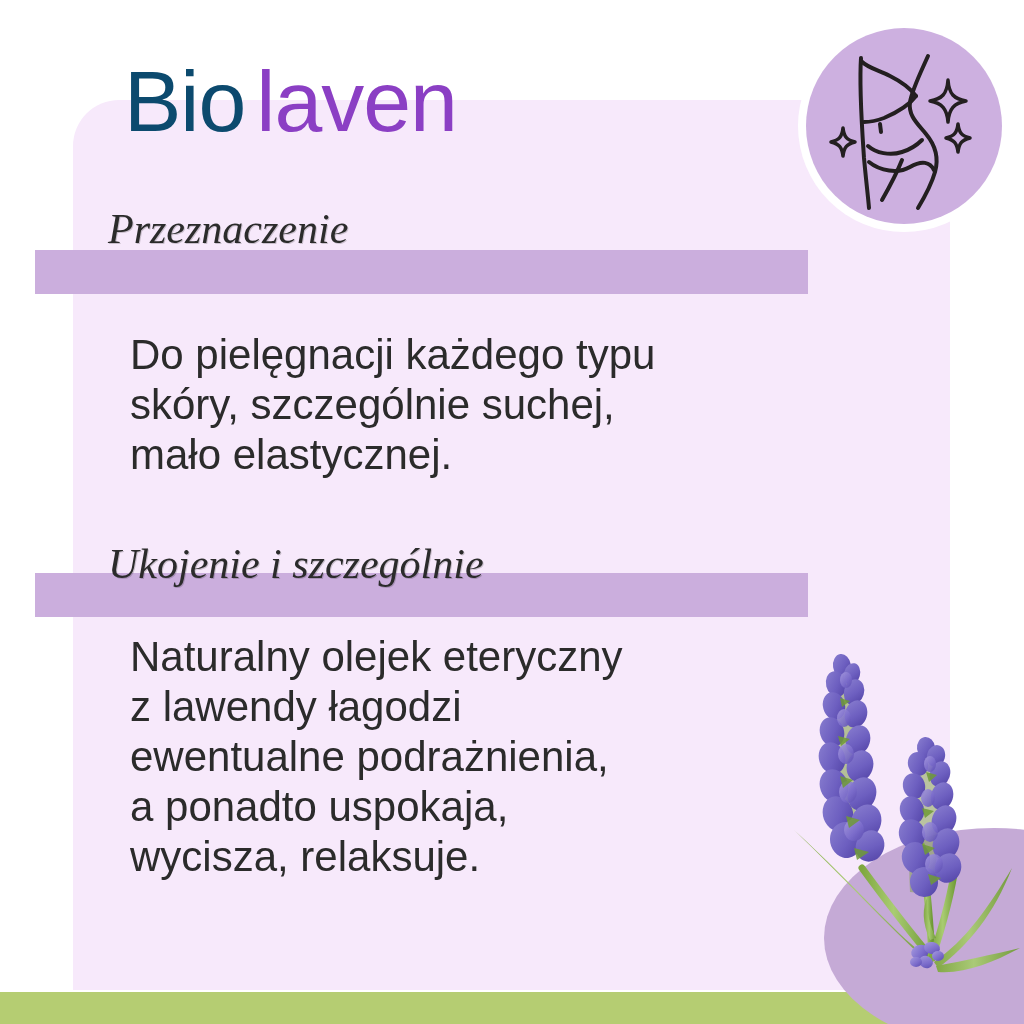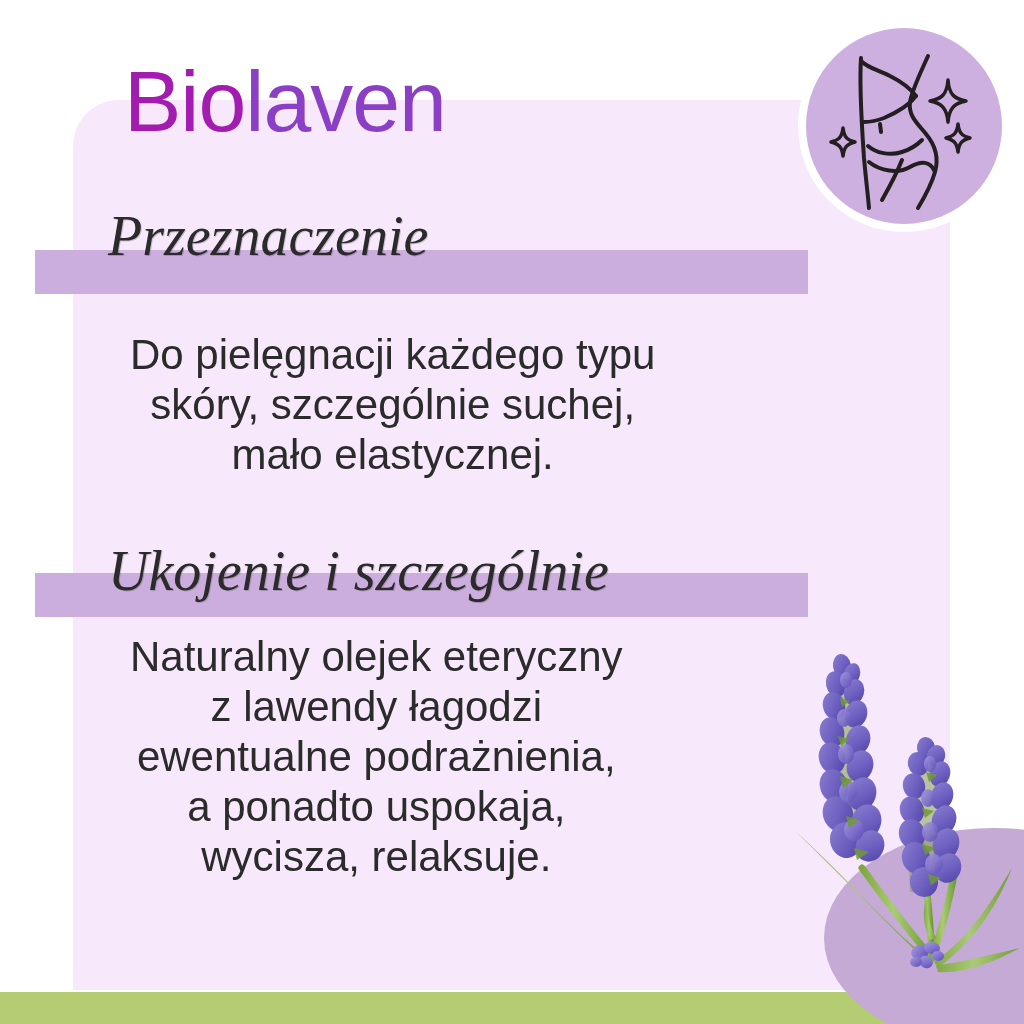--- a/index.html
+++ b/index.html
@@ -28,22 +28,22 @@
   .logo {
     position:absolute;
     left:124px; top:58px;
     z-index:6;
     font-family:"Liberation Sans", sans-serif;
     font-size:86px;
     line-height:1;
     letter-spacing:-1px;
     white-space:nowrap;
   }
-  .logo .bio { color:#a21caf; font-weight:400; }
-  .logo .laven { color:#8b3fc4; font-weight:400; }
+  .logo .bio { color:#0c4a6e; font-weight:400; }
+  .logo .laven { color:#8b3fc4; font-weight:400;margin-left:11px; }
 
   
   .badge-ring {
     position:absolute;
     left:798px; top:20px;
     width:212px; height:212px;
     border-radius:50%;
     background:#ffffff;
     z-index:4;
   }
@@ -70,41 +70,40 @@
   .hbar.bar2 { top:573px; }
 
   
   .heading {
     position:absolute;
     left:108px;
     z-index:3;
     font-family:"Liberation Serif", serif;
     font-style:italic;
     font-weight:400;
-    font-size:56px;
+    font-size:42px;
     line-height:1;
     color:#2b2b2b;
     white-space:nowrap;
     text-shadow:1px 1px 0 rgba(0,0,0,0.18);
   }
   .heading.h1 { top:208px; }
   .heading.h2 { top:543px; }
 
   
   .para {
     position:absolute;
     left:130px;
     z-index:3;
     font-family:"Liberation Sans", sans-serif;
     font-weight:400;
     font-size:42px;
     line-height:50px;
     color:#2b2b2b;
     white-space:pre-line;
-    text-align:center;
   }
   .para.p1 { top:330px; }
   .para.p2 { top:632px; }
 
   
   .green-band {
     position:absolute;
     left:0; bottom:0;
     width:1024px; height:32px;
     background:#b5cd72;

